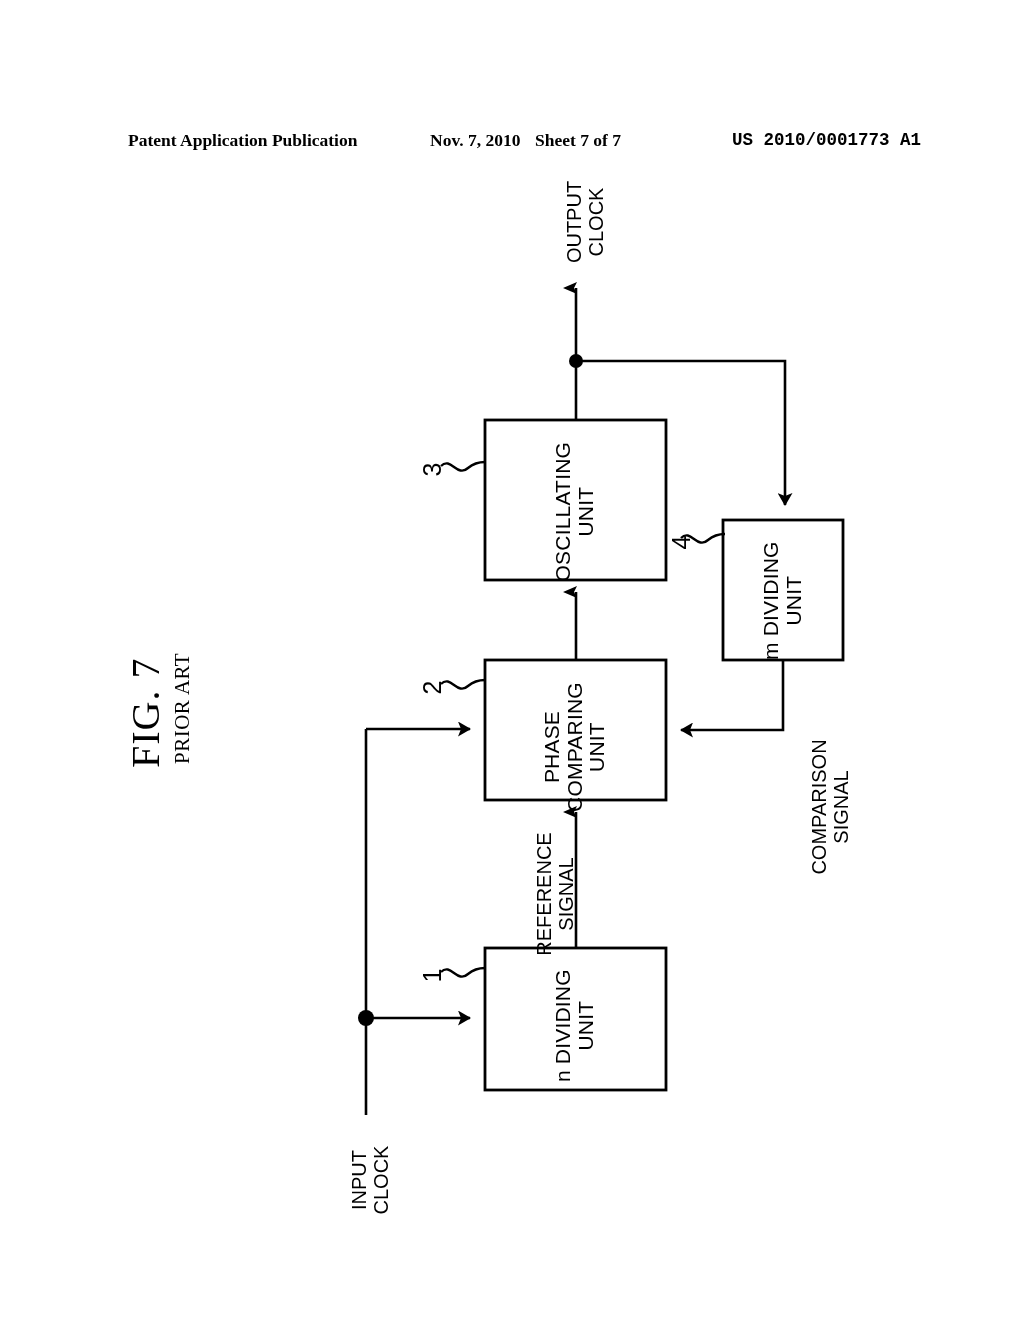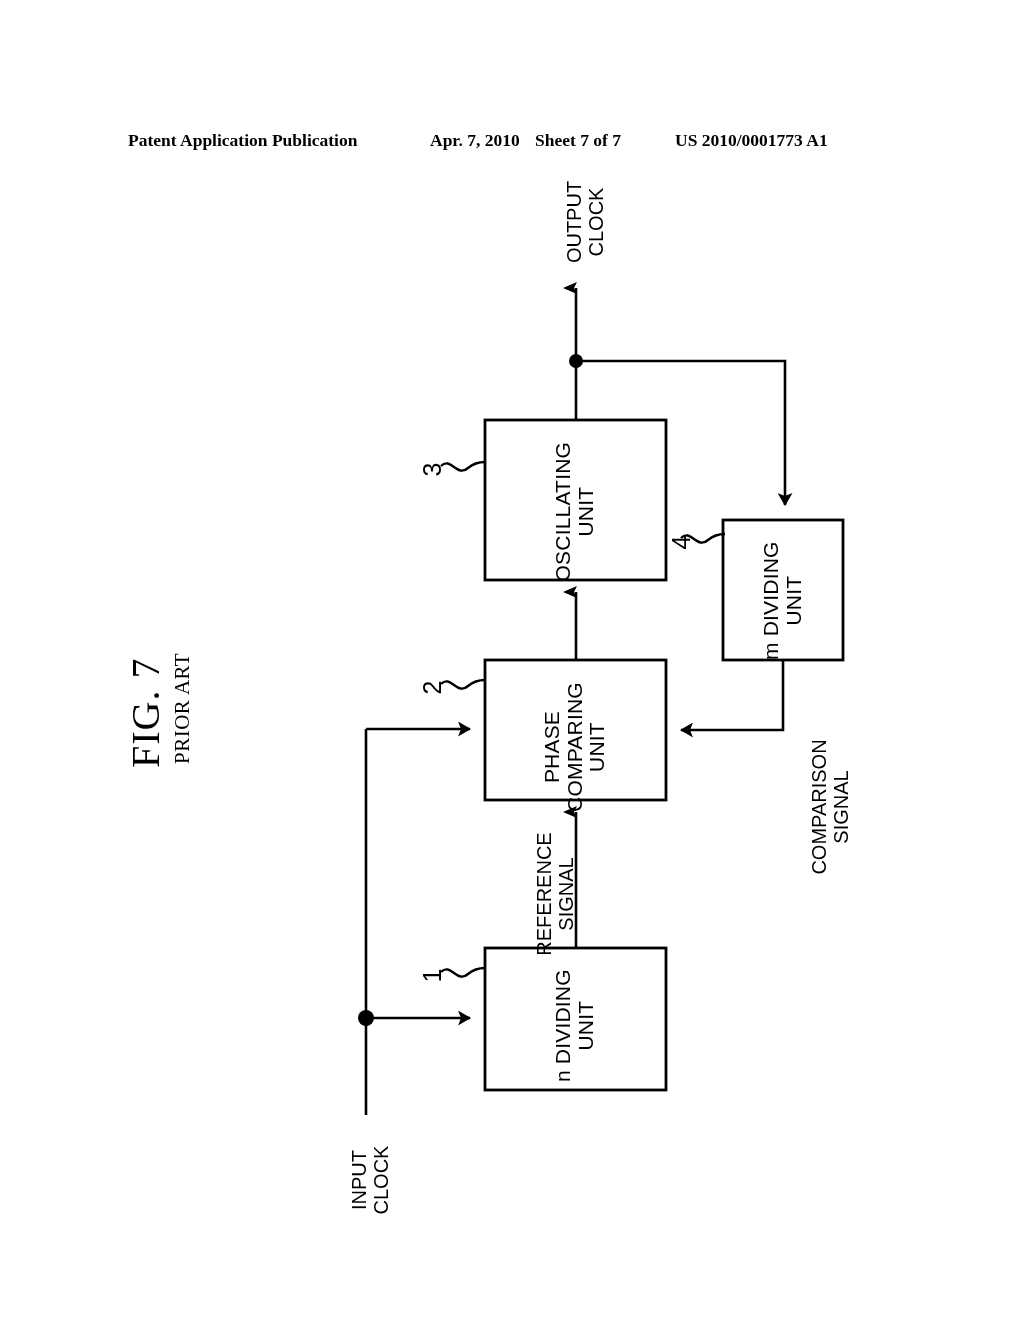--- a/index.html
+++ b/index.html
@@ -10,21 +10,21 @@
   
   #hdr{
     position:absolute;left:0;top:86px;width:1024px;
     font-family:"Liberation Serif", serif;font-weight:bold;font-size:17.5px;
     color:#000;white-space:nowrap;
   }
   #hdr span{position:absolute;top:0;margin-top:44px;}
   .h-pub{left:128px;}
   .h-date{left:430px;}
   .h-sheet{left:535px;}
-  .h-num{left:675px;}
+  .h-num{left:732px;font-family:Liberation Mono, monospace;}
 
   
   #figtitle{
     position:absolute;left:118px;top:598px;width:170px;height:170px;
   }
   #figtitle .rot{
     position:absolute;left:0;top:0;width:170px;height:170px;
     transform:rotate(-90deg);
   }
   #fig-main{
@@ -61,21 +61,21 @@
     position:absolute;
     font-family:"Liberation Sans", sans-serif;
     font-size:25px;color:#000;white-space:pre;
   }
 </style>
 </head>
 <body>
 
 <div id="hdr">
   <span class="h-pub">Patent Application Publication</span>
-  <span class="h-date">Apr. 7, 2010</span>
+  <span class="h-date">Nov. 7, 2010</span>
   <span class="h-sheet">Sheet 7 of 7</span>
   <span class="h-num">US 2010/0001773 A1</span>
 </div>
 
 <div id="figtitle">
   <div class="rot">
     <div id="fig-main">FIG. 7</div>
     <div id="fig-sub">PRIOR ART</div>
   </div>
 </div>

